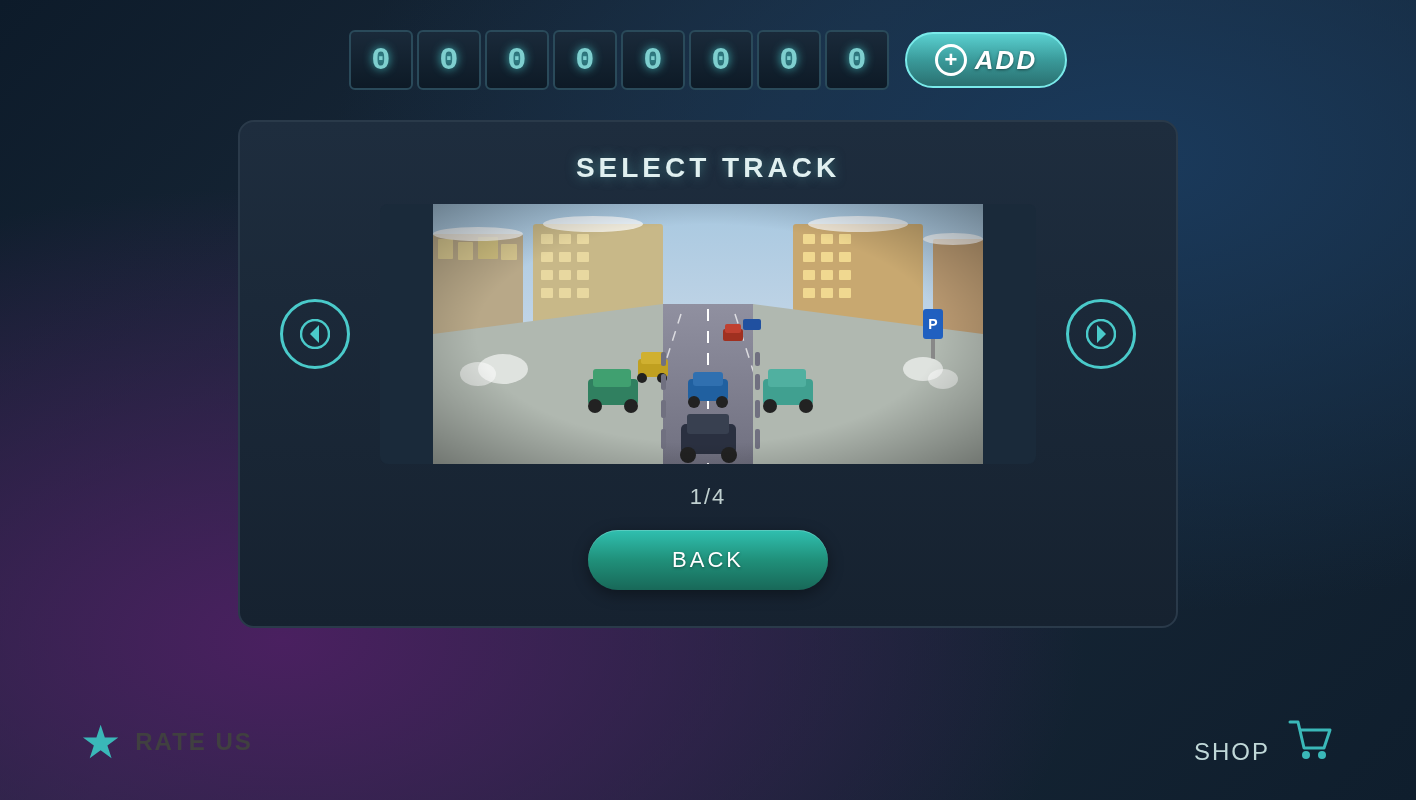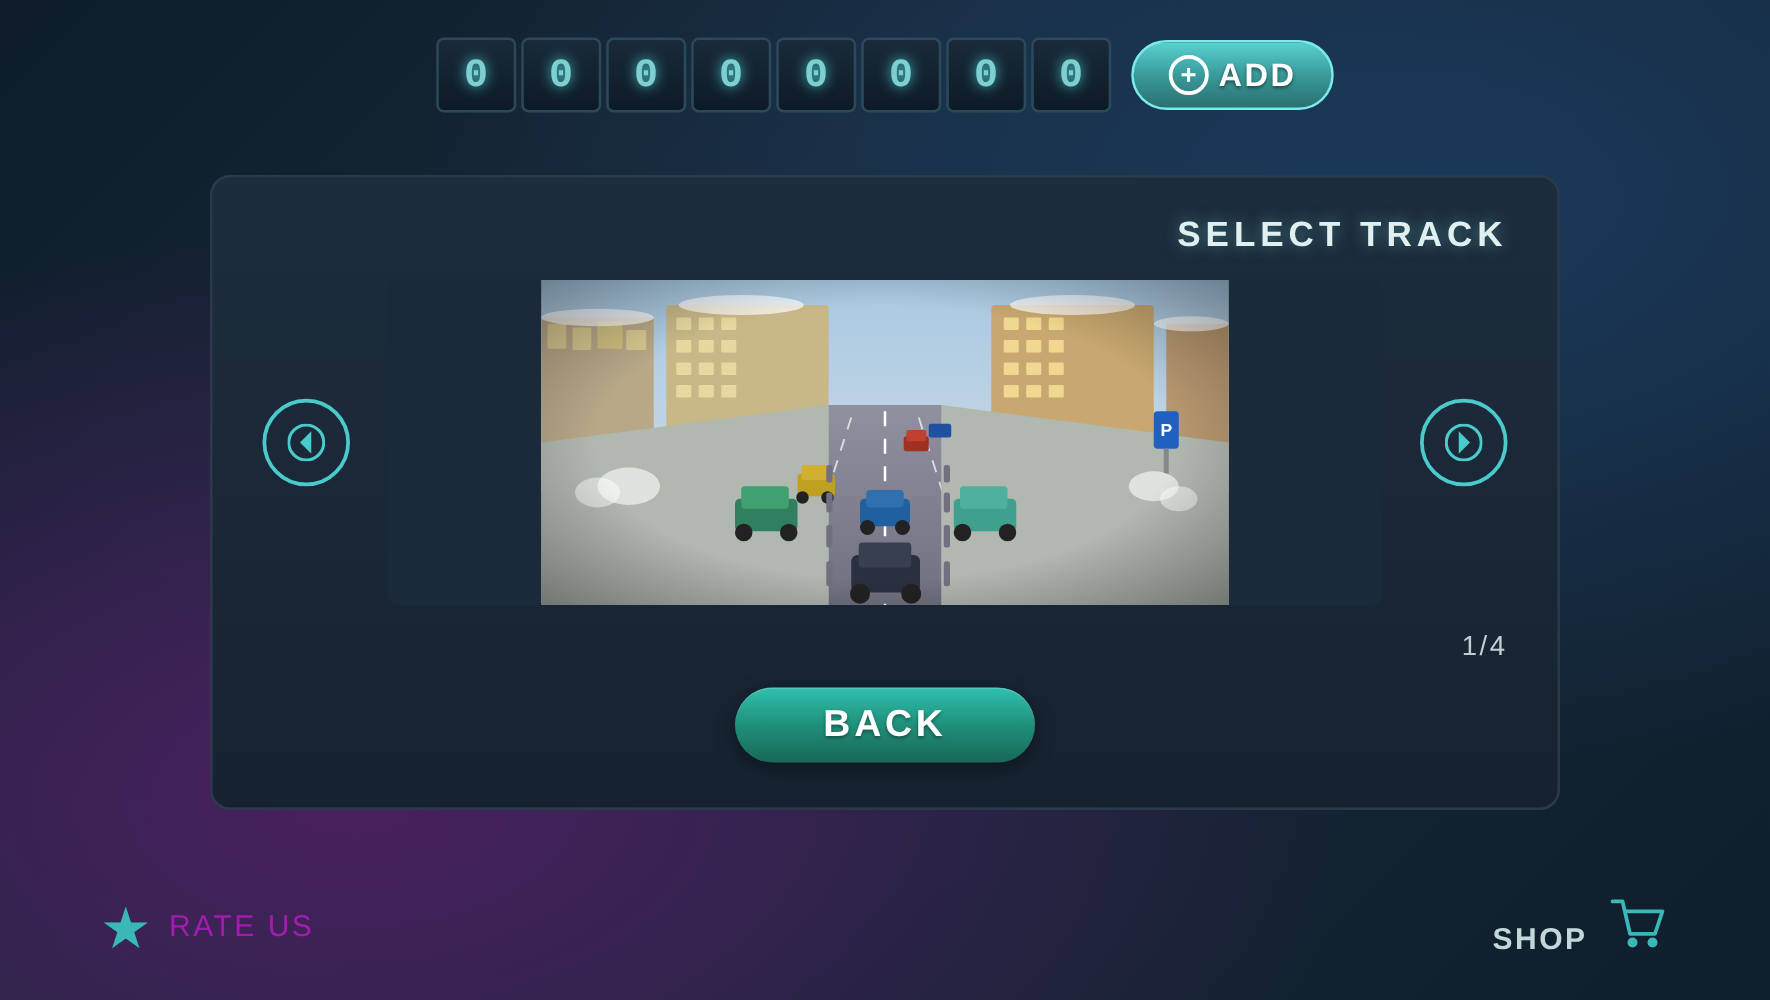--- a/index.html
+++ b/index.html
@@ -73,34 +73,34 @@
       font-weight: bold;
       flex-shrink: 0;
     }
 
     .add-label {
       color: #fff;
       font-size: 26px;
       font-weight: bold;
       letter-spacing: 2px;
       text-shadow: 0 1px 3px rgba(0,0,0,0.5);
+      font-style: italic;
     }
 
     
     .main-panel {
       background: linear-gradient(180deg, #1e2d3e 0%, #162230 100%);
       border: 2px solid #2a3a4a;
       border-radius: 16px;
-      width: 1080px;
+      width: 940px;
       padding: 30px 40px 36px;
       display: flex;
       flex-direction: column;
-      align-items: flex-end;
+      align-items: center;
       gap: 20px;
-      margin-top: 20px;
     }
 
     .panel-title {
       color: #e0f0f0;
       font-size: 28px;
       font-weight: bold;
       letter-spacing: 4px;
       text-shadow: 0 0 12px rgba(100,200,200,0.5);
     }
 
@@ -160,22 +160,22 @@
       justify-content: center;
     }
 
     .action-btn {
       flex: 1;
       max-width: 240px;
       height: 60px;
       border-radius: 30px;
       border: none;
       cursor: pointer;
-      font-size: 30px;
-      font-weight: bold;
+      font-size: 22px;
+      font-weight: normal;
       letter-spacing: 3px;
       color: #fff;
       text-shadow: 0 1px 3px rgba(0,0,0,0.4);
       background: linear-gradient(180deg, #30c0b0 0%, #20907a 50%, #186858 100%);
       box-shadow: 0 4px 15px rgba(0,0,0,0.4), inset 0 1px 0 rgba(255,255,255,0.2);
     }
 
     
     .bottom-bar {
       position: absolute;
@@ -195,37 +195,37 @@
       cursor: pointer;
     }
 
     .star-icon {
       color: #3ab8b8;
       font-size: 46px;
       line-height: 1;
     }
 
     .rate-label {
-      color: #a21caf;
+      color: #404040;
       font-size: 24px;
-      font-weight: normal;
+      font-weight: bold;
       letter-spacing: 2px;
     }
 
     .shop-area {
       display: flex;
       align-items: center;
       gap: 14px;
       cursor: pointer;
     }
 
     .shop-label {
       color: #c0d8d8;
       font-size: 24px;
-      font-weight: bold;
+      font-weight: normal;
       letter-spacing: 2px;
       margin-top: 20px;
     }
 
     .cart-icon {
       color: #3ab8b8;
     }
   </style>
 </head>
 <body>

